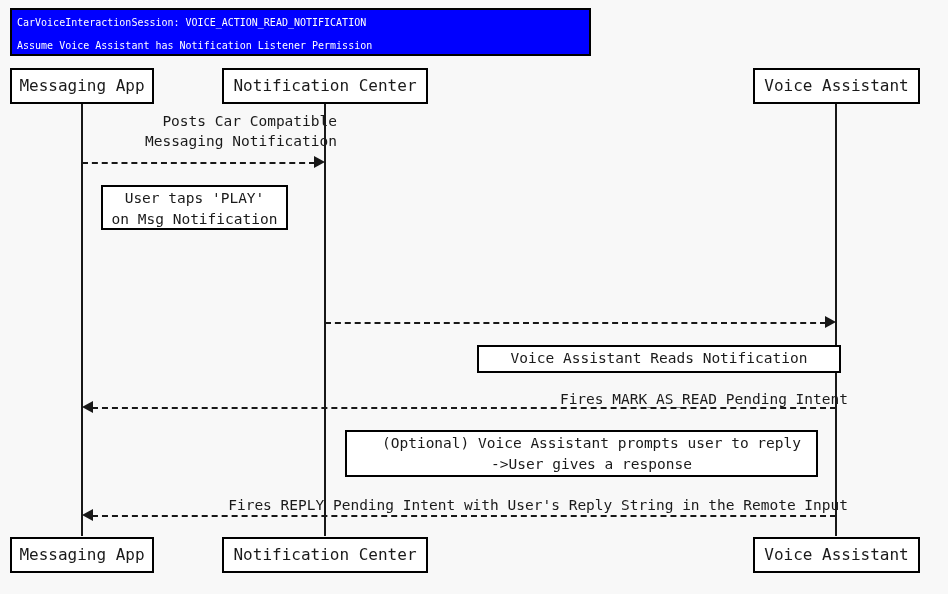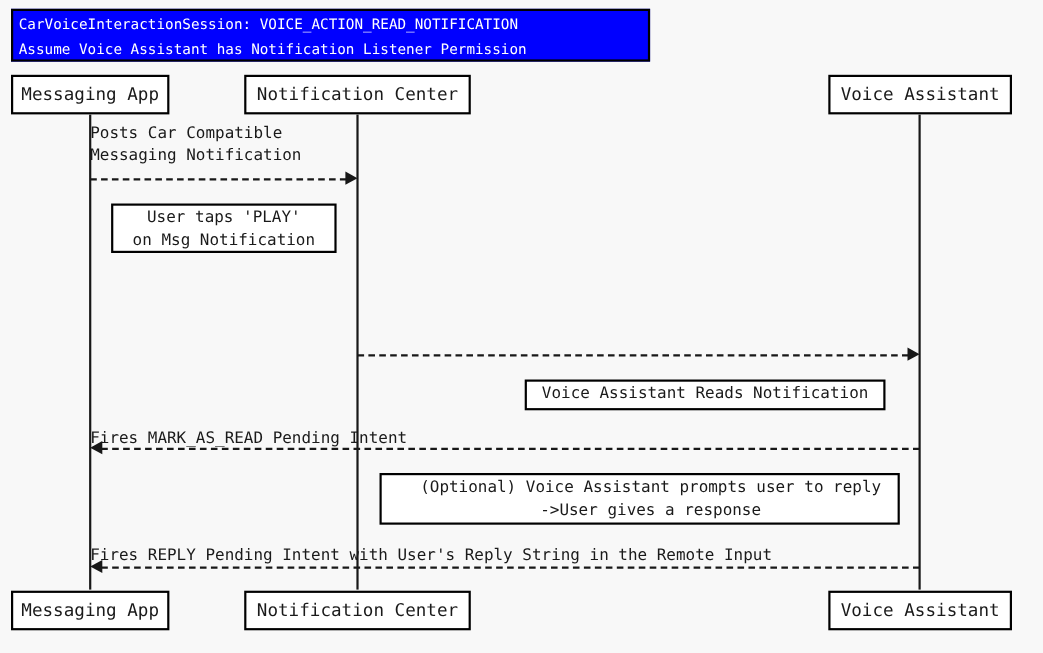--- a/index.html
+++ b/index.html
@@ -19,21 +19,21 @@
   .title-banner {
     position: absolute;
     left: 10px;
     top: 8px;
     width: 581px;
     height: 48px;
     background: #0000ff;
     border: 2px solid #000000;
     box-sizing: border-box;
     color: #ffffff;
-    font-size: 13px;
+    font-size: 10px;
     line-height: 23px;
     padding: 1px 0 0 5px;
     white-space: pre;
     letter-spacing: 0px;
   }
   
   .participant {
     position: absolute;
     border: 2px solid #000000;
     background: #ffffff;
@@ -66,25 +66,26 @@
   }
   .arrowhead.right {
     border-left: 11px solid #181818;
   }
   .arrowhead.left {
     border-right: 11px solid #181818;
   }
   
   .msg-label {
     position: absolute;
-    text-align: left;
+    text-align: right;
     font-size: 14.5px;
     line-height: 20px;
     color: #1a1a1a;
     white-space: pre;
+    padding-left: 12px;
   }
   
   .note {
     position: absolute;
     border: 2px solid #000000;
     background: #ffffff;
     box-sizing: border-box;
     text-align: center;
     font-size: 14.5px;
     line-height: 21px;
@@ -107,27 +108,27 @@
 
   <div class="participant" style="left:10px; top:68px; width:144px;">Messaging App</div>
   <div class="participant" style="left:222px; top:68px; width:206px;">Notification Center</div>
   <div class="participant" style="left:753px; top:68px; width:167px;">Voice Assistant</div>
 
   <div class="msg-label" style="left:82px; top:111px; width:243px;">Posts Car Compatible
 Messaging Notification</div>
   <div class="msg-line" style="left:82px; top:162px; width:233px;"></div>
   <div class="arrowhead right" style="left:314px; top:156px;"></div>
 
-  <div class="note" style="left:101px; top:185px; width:205px; height:45px;">User taps 'PLAY'
+  <div class="note" style="left:101px; top:185px; width:187px; height:45px;">User taps 'PLAY'
 on Msg Notification</div>
 
   <div class="msg-line" style="left:325px; top:322px; width:501px;"></div>
   <div class="arrowhead right" style="left:825px; top:316px;"></div>
 
-  <div class="note" style="left:477px; top:345px; width:328px; height:28px;">Voice Assistant Reads Notification</div>
+  <div class="note" style="left:477px; top:345px; width:364px; height:28px;">Voice Assistant Reads Notification</div>
 
   <div class="msg-label" style="left:82px; top:389px; width:754px;">Fires MARK_AS_READ Pending Intent</div>
   <div class="msg-line" style="left:92px; top:407px; width:744px;"></div>
   <div class="arrowhead left" style="left:82px; top:401px;"></div>
 
   <div class="note" style="left:345px; top:430px; width:473px; height:47px;padding-left:20px;">(Optional) Voice Assistant prompts user to reply
 -&gt;User gives a response</div>
 
   <div class="msg-label" style="left:82px; top:495px; width:754px;">Fires REPLY Pending Intent with User's Reply String in the Remote Input</div>
   <div class="msg-line" style="left:92px; top:515px; width:744px;"></div>

